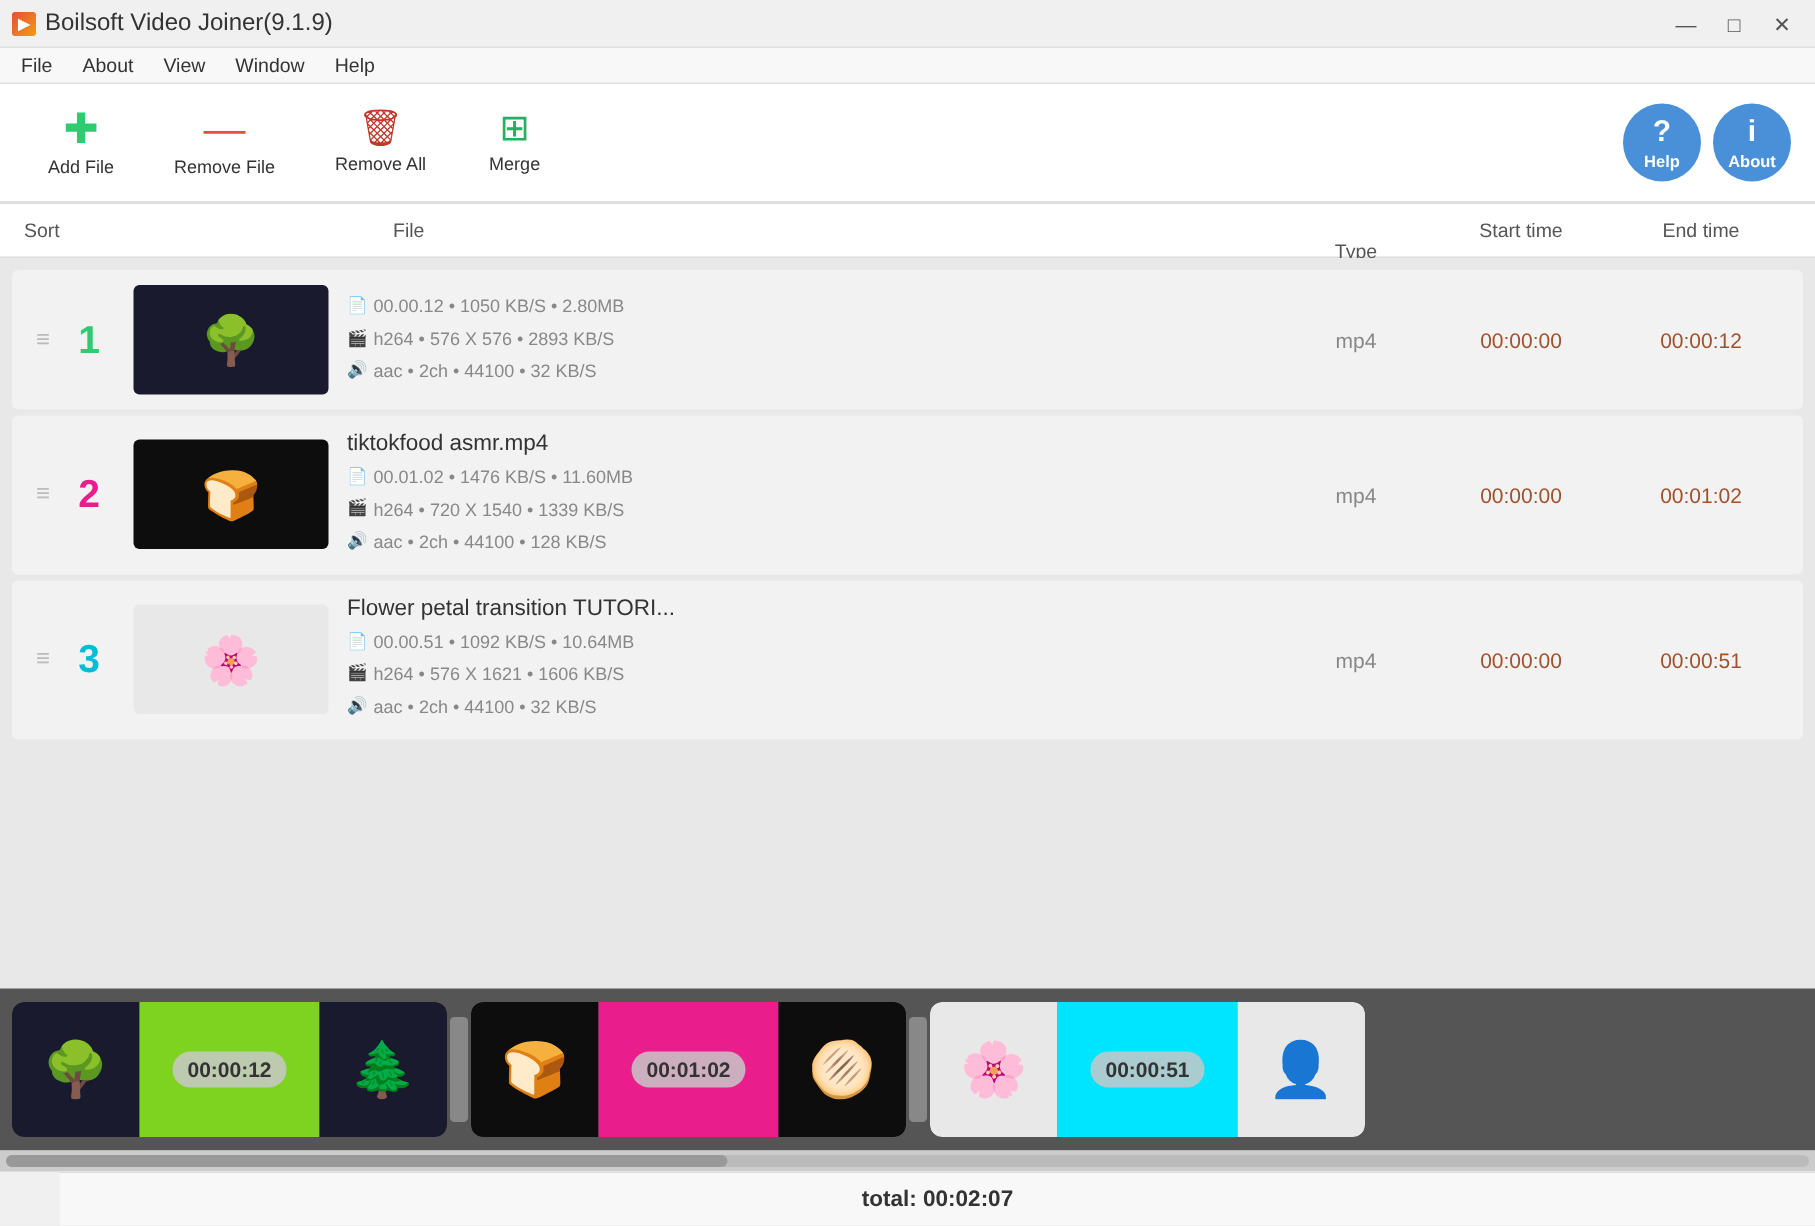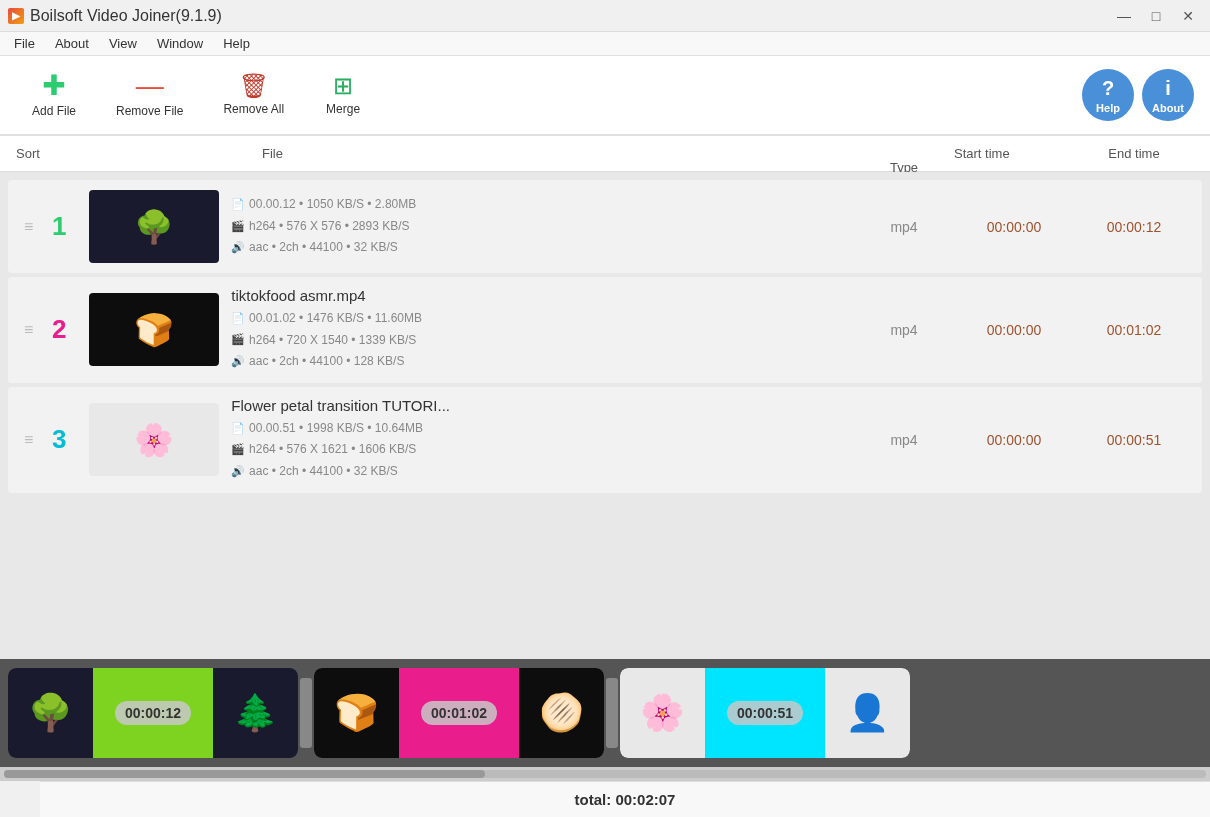--- a/index.html
+++ b/index.html
@@ -95,21 +95,21 @@
       display: flex;
       align-items: center;
       padding: 0 16px;
       border-bottom: 1px solid #ddd;
       font-size: 13px;
       color: #555;
     }
     .col-sort { width: 60px; }
     .col-file { flex: 1; }
     .col-type { width: 100px; text-align: center; margin-top: 28px; }
-    .col-start { width: 120px; text-align: left; }
+    .col-start { width: 120px; text-align: center; }
     .col-end { width: 120px; text-align: center; }
 
     
     .file-list {
       flex: 1;
       background: #e8e8e8;
       overflow-y: auto;
       padding: 4px 0;
     }
     .file-row {
@@ -370,21 +370,21 @@
     <div class="drag-handle" style="color:#bbb;">≡</div>
     <div class="row-number" style="color:#00bcd4;">3</div>
     <div class="row-thumb" style="background:#e8e8e8;">
       <div class="thumb-placeholder" style="font-size:32px;">🌸</div>
     </div>
     <div class="file-info">
       <div class="file-name">Flower petal transition TUTORI...</div>
       <div class="file-meta">
         <div class="meta-line">
           <span class="meta-icon">📄</span>
-          <span>00.00.51 • 1998 KB/S • 10.64MB</span>
+          <span>00.00.51 • 1092 KB/S • 10.64MB</span>
         </div>
         <div class="meta-line">
           <span class="meta-icon">🎬</span>
           <span>h264 • 576 X 1621 • 1606 KB/S</span>
         </div>
         <div class="meta-line">
           <span class="meta-icon">🔊</span>
           <span>aac • 2ch • 44100 • 32 KB/S</span>
         </div>
       </div>

